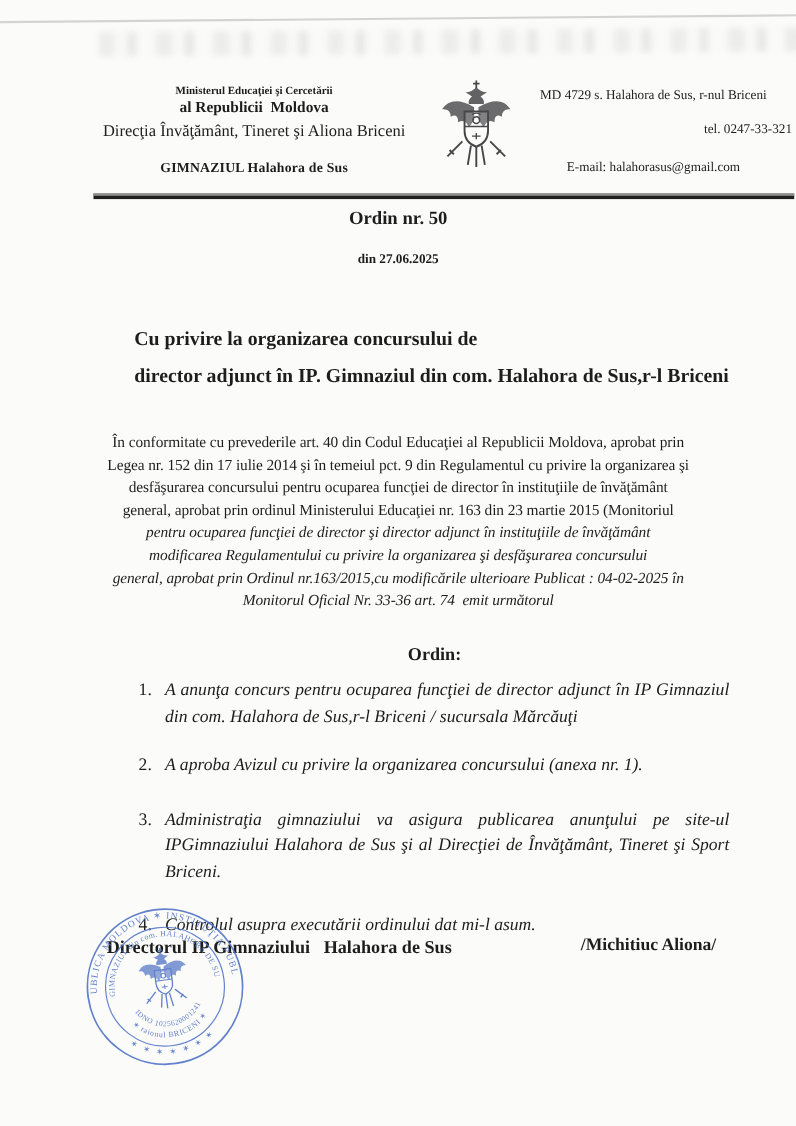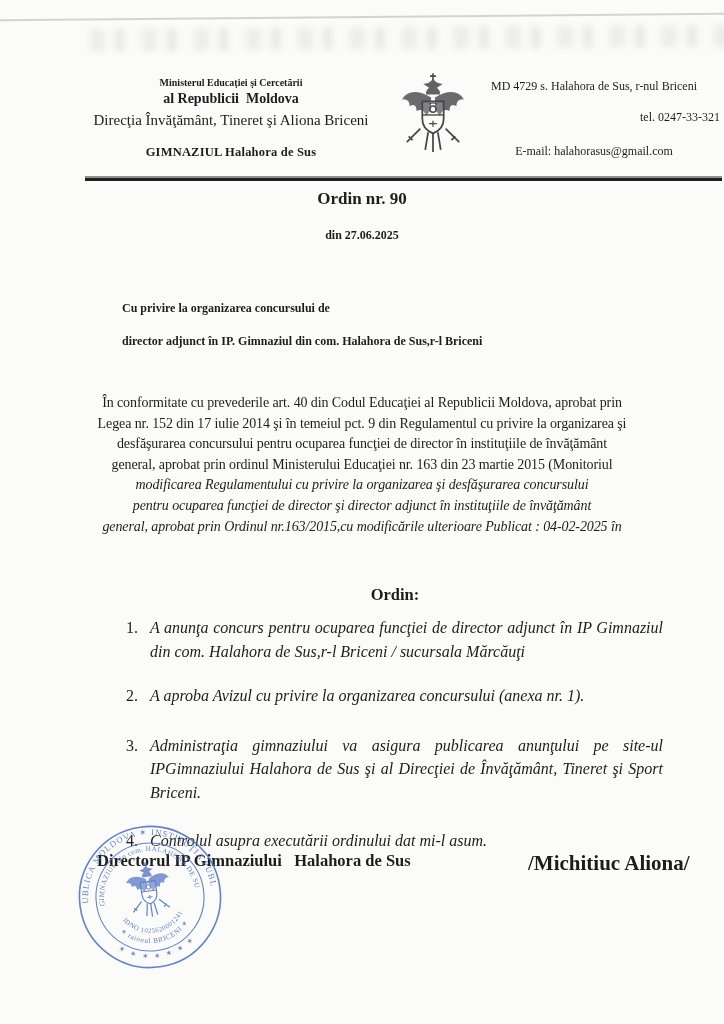--- a/index.html
+++ b/index.html
@@ -22,37 +22,37 @@
   .hdr-left .b4{font-weight:bold;font-size:12.5px;margin-top:13px;letter-spacing:.2px;}
   .hdr-emblem{position:absolute;top:72px;left:399px;color:#47474a;}
   .hdr-right{position:absolute;top:78px;left:468px;width:252px;text-align:center;font-size:12px;line-height:1.45;}
   .hdr-right .tel{margin-top:14px;text-align:right;}
   .hdr-right .email{margin-top:16px;}
   .rule{position:absolute;top:176px;left:85px;width:637px;height:3px;
     background:#1f1f1f;border-top:2px solid #8f8f8f;}
   
   .title1{position:absolute;top:189px;left:0;width:724px;text-align:center;font-weight:bold;font-size:17px;}
   .title2{position:absolute;top:228px;left:0;width:724px;text-align:center;font-weight:bold;font-size:12px;}
-  .subject{position:absolute;top:292px;left:122px;width:580px;font-weight:bold;font-size:12px;line-height:33px;white-space:pre;}
+  .subject{position:absolute;top:292px;left:122px;width:580px;font-weight:bold;font-size:18px;line-height:33px;white-space:pre;}
   
   .preamble{position:absolute;top:393px;left:52px;width:620px;text-align:center;
     font-size:14px;line-height:20.6px;letter-spacing:-0.1px;}
   .pre-line{white-space:pre;}
   .pre-line .it{font-style:italic;}
   .ordin-heading{position:absolute;top:585px;left:85px;width:620px;text-align:center;font-weight:bold;font-size:16.5px;}
   
   .order-list{position:absolute;top:616px;left:126px;width:537px;margin:0;padding:0;list-style:none;font-size:16px;line-height:23.5px;}
   .order-list li{display:flex;margin-bottom:21px;}
   .order-list li:nth-child(2){margin-bottom:26px;}
   .order-list li:nth-child(3){margin-bottom:25px;}
   .order-list .num{flex:0 0 24px;}
   .order-list .txt{flex:1;text-align:justify;font-style:italic;}
   
   .sig-left{position:absolute;top:851px;left:97px;font-weight:bold;font-size:16.5px;white-space:pre;}
-  .sig-right{position:absolute;top:851px;left:528px;font-weight:bold;font-size:21px;}
+  .sig-right{position:absolute;top:851px;left:528px;font-weight:bold;font-size:16px;}
   
   .stamp{position:absolute;top:821px;left:74px;opacity:.88;transform:rotate(-8deg);}
   .stamp text{font-family:"Liberation Serif","DejaVu Serif",serif;}
 </style>
 </head>
 <body>
 
 <div class="page">
 
   <div class="scan-topline"></div>
@@ -96,33 +96,34 @@
   </svg>
 
   <div class="hdr-right">
     <div>MD 4729 s. Halahora de Sus, r-nul Briceni</div>
     <div class="tel">tel. 0247-33-321</div>
     <div class="email">E-mail: halahorasus@gmail.com</div>
   </div>
 
   <div class="rule"></div>
 
-  <div class="title1">Ordin nr. 90</div>
+  <div class="title1">Ordin nr. 50</div>
   <div class="title2">din 27.06.2025</div>
 
   <div class="subject"><span>Cu privire la organizarea concursului de</span><br><span>director adjunct în IP. Gimnaziul din com. Halahora de Sus,r-l Briceni</span></div>
 
   <div class="preamble">
       <div class="pre-line"><span>În conformitate cu prevederile art. 40 din Codul Educaţiei al Republicii Moldova, aprobat prin</span></div>
       <div class="pre-line"><span>Legea nr. 152 din 17 iulie 2014 şi în temeiul pct. 9 din Regulamentul cu privire la organizarea şi</span></div>
       <div class="pre-line"><span>desfăşurarea concursului pentru ocuparea funcţiei de director în instituţiile de învăţământ</span></div>
       <div class="pre-line"><span>general, aprobat prin ordinul Ministerului Educaţiei nr. 163 din 23 martie 2015 (Monitoriul</span></div>
+      <div class="pre-line"><span class="it">pentru ocuparea funcţiei de director şi director adjunct în instituţiile de învăţământ</span></div>
       <div class="pre-line"><span class="it">modificarea Regulamentului cu privire la organizarea şi desfăşurarea concursului</span></div>
-      <div class="pre-line"><span class="it">pentru ocuparea funcţiei de director şi director adjunct în instituţiile de învăţământ</span></div>
       <div class="pre-line"><span class="it">general, aprobat prin Ordinul nr.163/2015,cu modificările ulterioare Publicat : 04-02-2025 în</span></div>
+      <div class="pre-line"><span class="it">Monitorul Oficial Nr. 33-36 art. 74  emit următorul</span></div>
     </div>
 
   <div class="ordin-heading">Ordin:</div>
 
   <ol class="order-list">
       <li>
         <span class="num">1.</span>
         <span class="txt">A anunţa concurs pentru ocuparea funcţiei de director adjunct în IP Gimnaziul din com. Halahora de Sus,r-l Briceni / sucursala Mărcăuţi</span>
       </li>
       <li>

